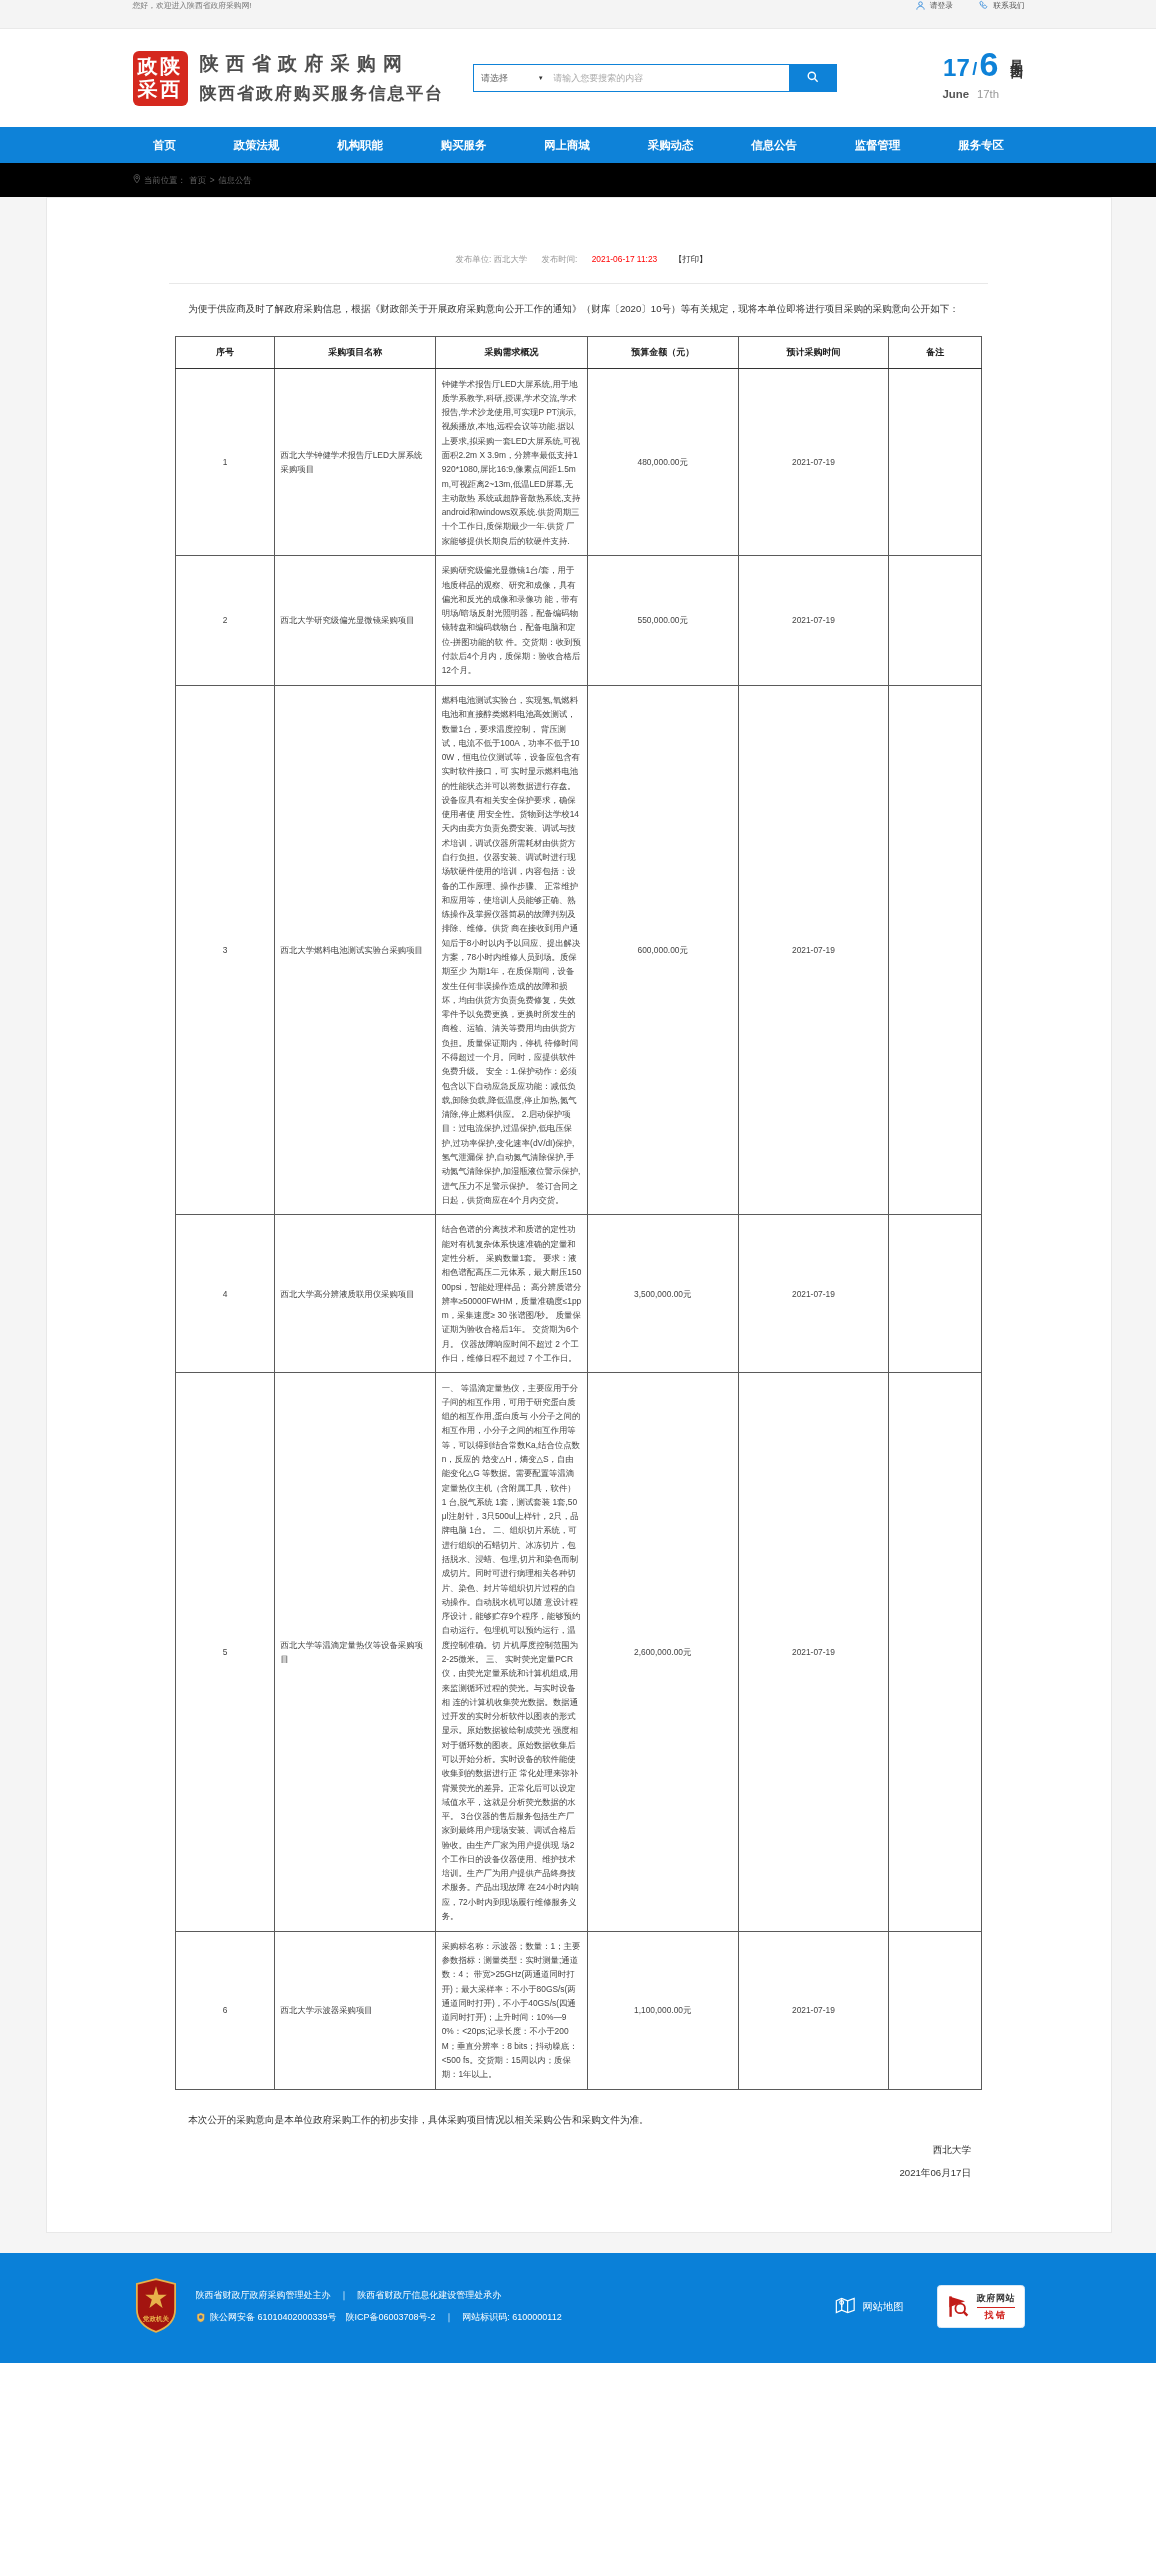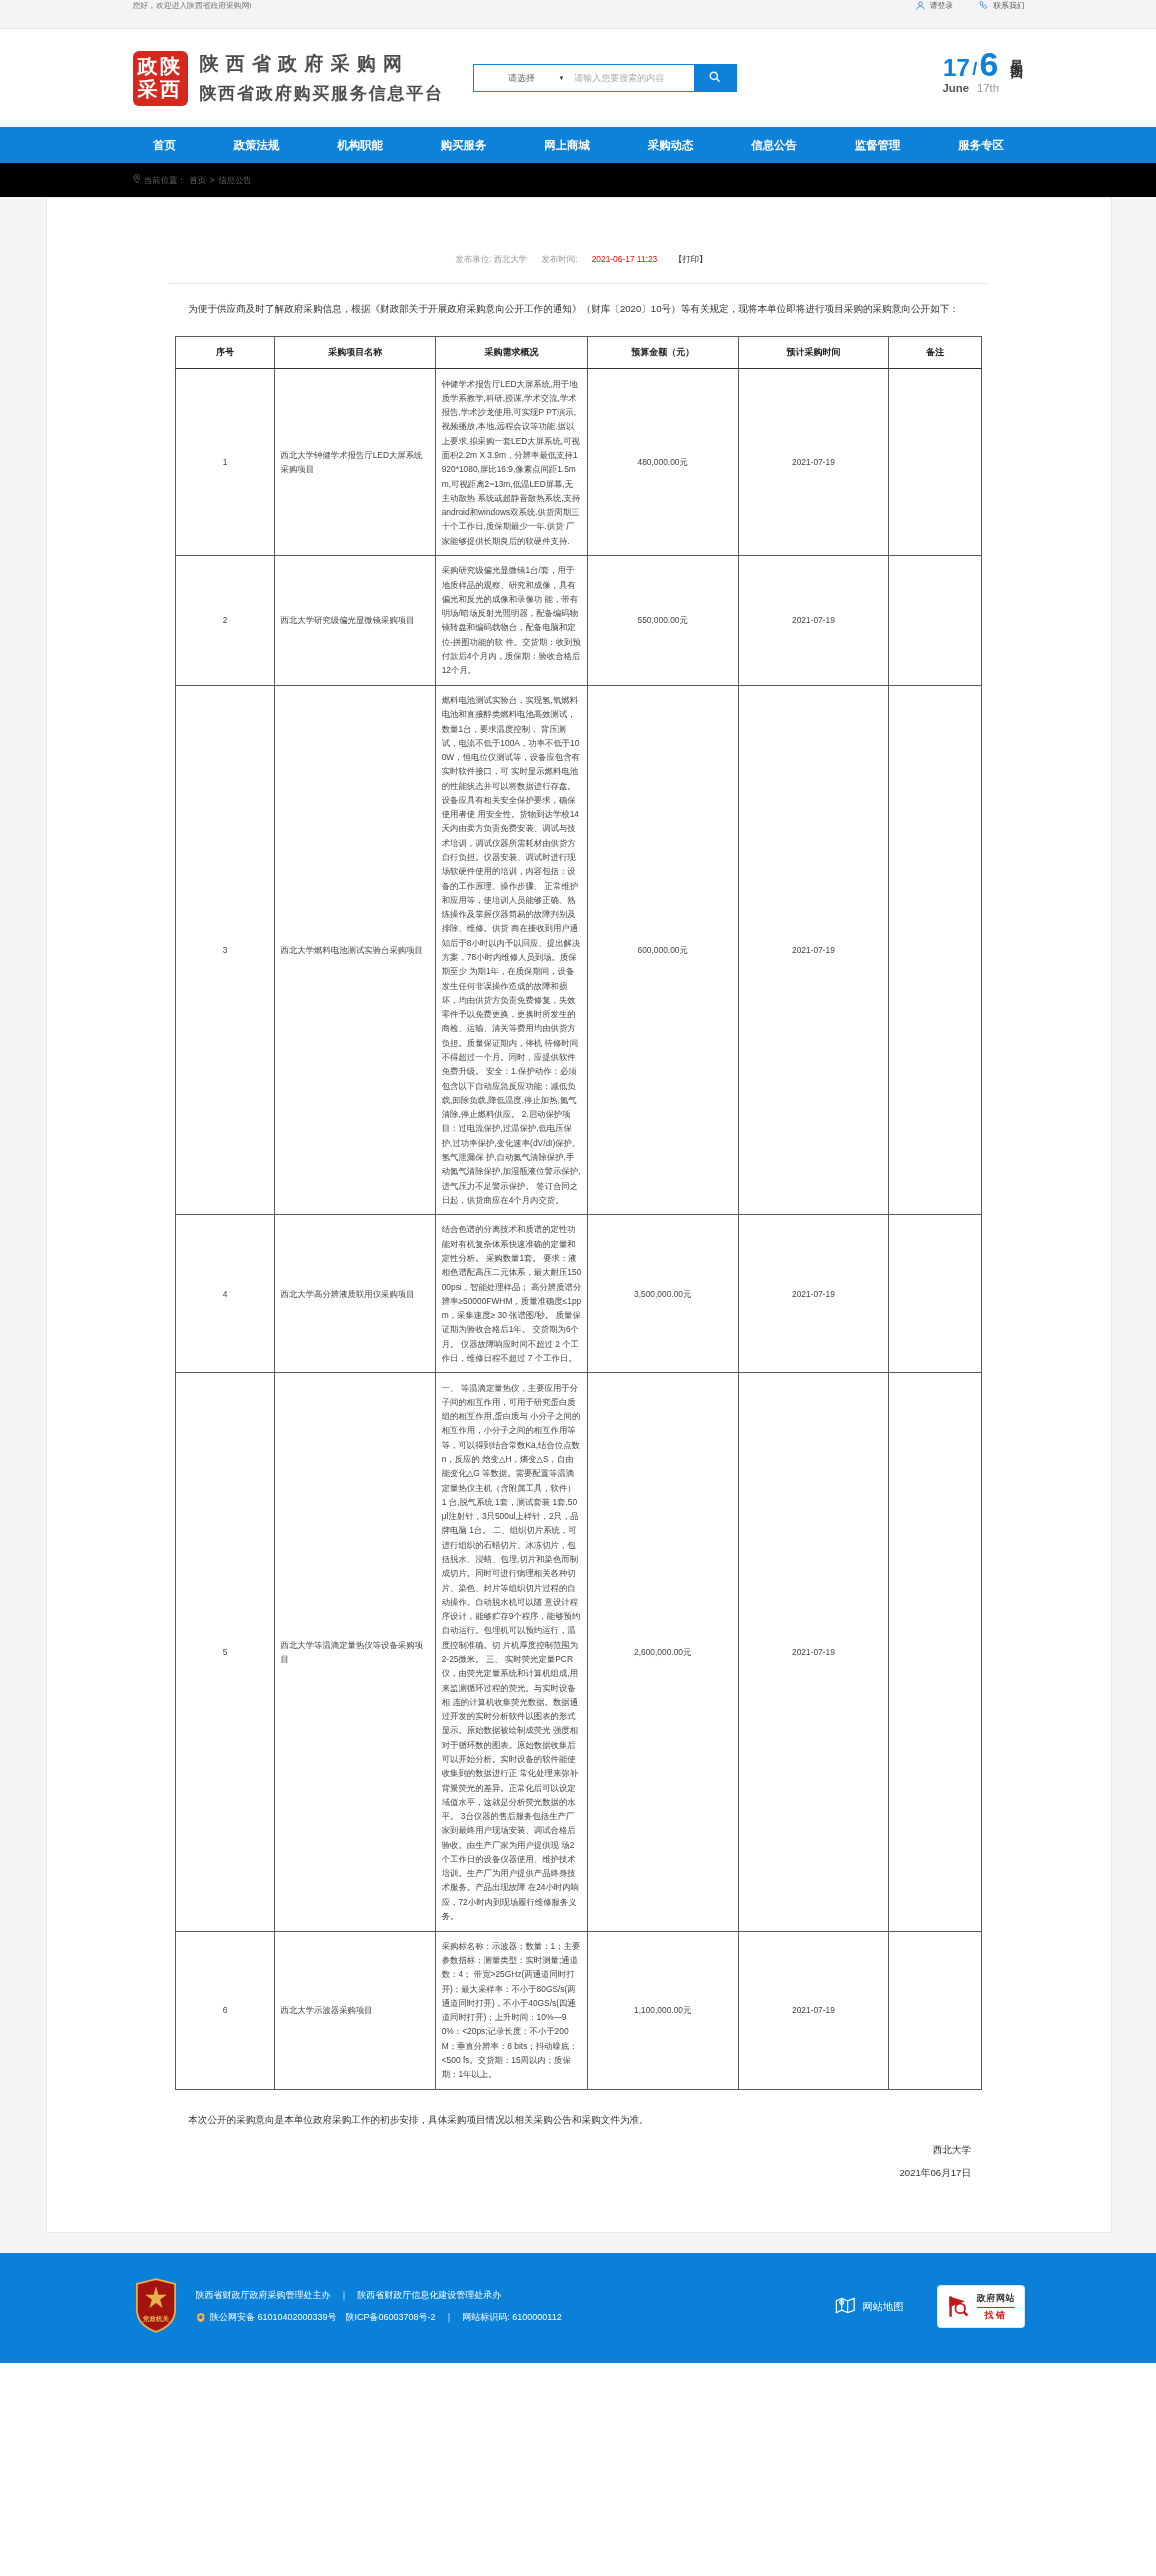--- a/index.html
+++ b/index.html
@@ -25,34 +25,34 @@
   .logo {
     width: 55px; height: 55px; background: #d5281e; border-radius: 6px;
     display: flex; flex-direction: column; justify-content: center; align-items: center;
     color: #fff; font-weight: bold; font-size: 20px; line-height: 1.15; letter-spacing: 2.4px;
     flex: 0 0 auto;
   }
   .site-titles { margin-left: 12px; }
   .site-name { font-size: 19px; font-weight: bold; color: #4d4d4d; letter-spacing: 7.2px; white-space: nowrap; }
   .site-sub  { font-size: 17px; font-weight: bold; color: #4d4d4d; letter-spacing: 1.8px; margin-top: 4.8px; white-space: nowrap; }
 
-  .search-box { display: flex; align-items: stretch; border: 1.2px solid #0e82d8; height: 28px; width: 264px; margin-left: 29px; background: #fff; padding-left: 27px; }
+  .search-box { display: flex; align-items: stretch; border: 1.2px solid #0e82d8; height: 28px; width: 364px; margin-left: 29px; background: #fff; }
   .search-select { width: 77px; display: flex; align-items: center; justify-content: space-between; padding: 0 7.2px; font-size: 9px; color: #666; cursor: pointer; }
   .search-caret { font-size: 6px; color: #333; }
   .search-input { flex: 1; border: none; outline: none; font-size: 9px; color: #333; padding: 0 2.4px; }
   .search-input::placeholder { color: #aaa; }
   .search-btn { width: 47px; background: #0e82d8; border: none; display: flex; align-items: center; justify-content: center; cursor: pointer; }
 
   .date-block { margin-left: auto; display: flex; align-items: flex-start; gap: 8.4px; }
   .date-left { text-align: center; }
   .date-nums { display: flex; align-items: flex-end; justify-content: center; color: #0e82d8; font-weight: bold; }
   .date-day { font-size: 24px; line-height: 1; }
   .date-sep { font-size: 18px; line-height: 1.1; margin: 0 2.4px; }
   .date-month { font-size: 34px; line-height: 0.9; }
-  .date-en { margin-top: 2px; font-size: 11.4px; }
+  .date-en { margin-top: 8px; font-size: 11.4px; }
   .date-en .en-m { color: #555; font-weight: bold; }
   .date-en .en-d { color: #999; margin-left: 4.8px; }
   .date-weekday {
     writing-mode: vertical-rl; text-orientation: upright;
     font-size: 12.7px; font-weight: bold; color: #333; letter-spacing: 4.2px; height: 58px;
   }
 
   
   .nav { background: #0e82d8; height: 36px; }
   .nav-inner { display: flex; justify-content: space-between; align-items: center; height: 36px; padding: 0 20.5px; }

